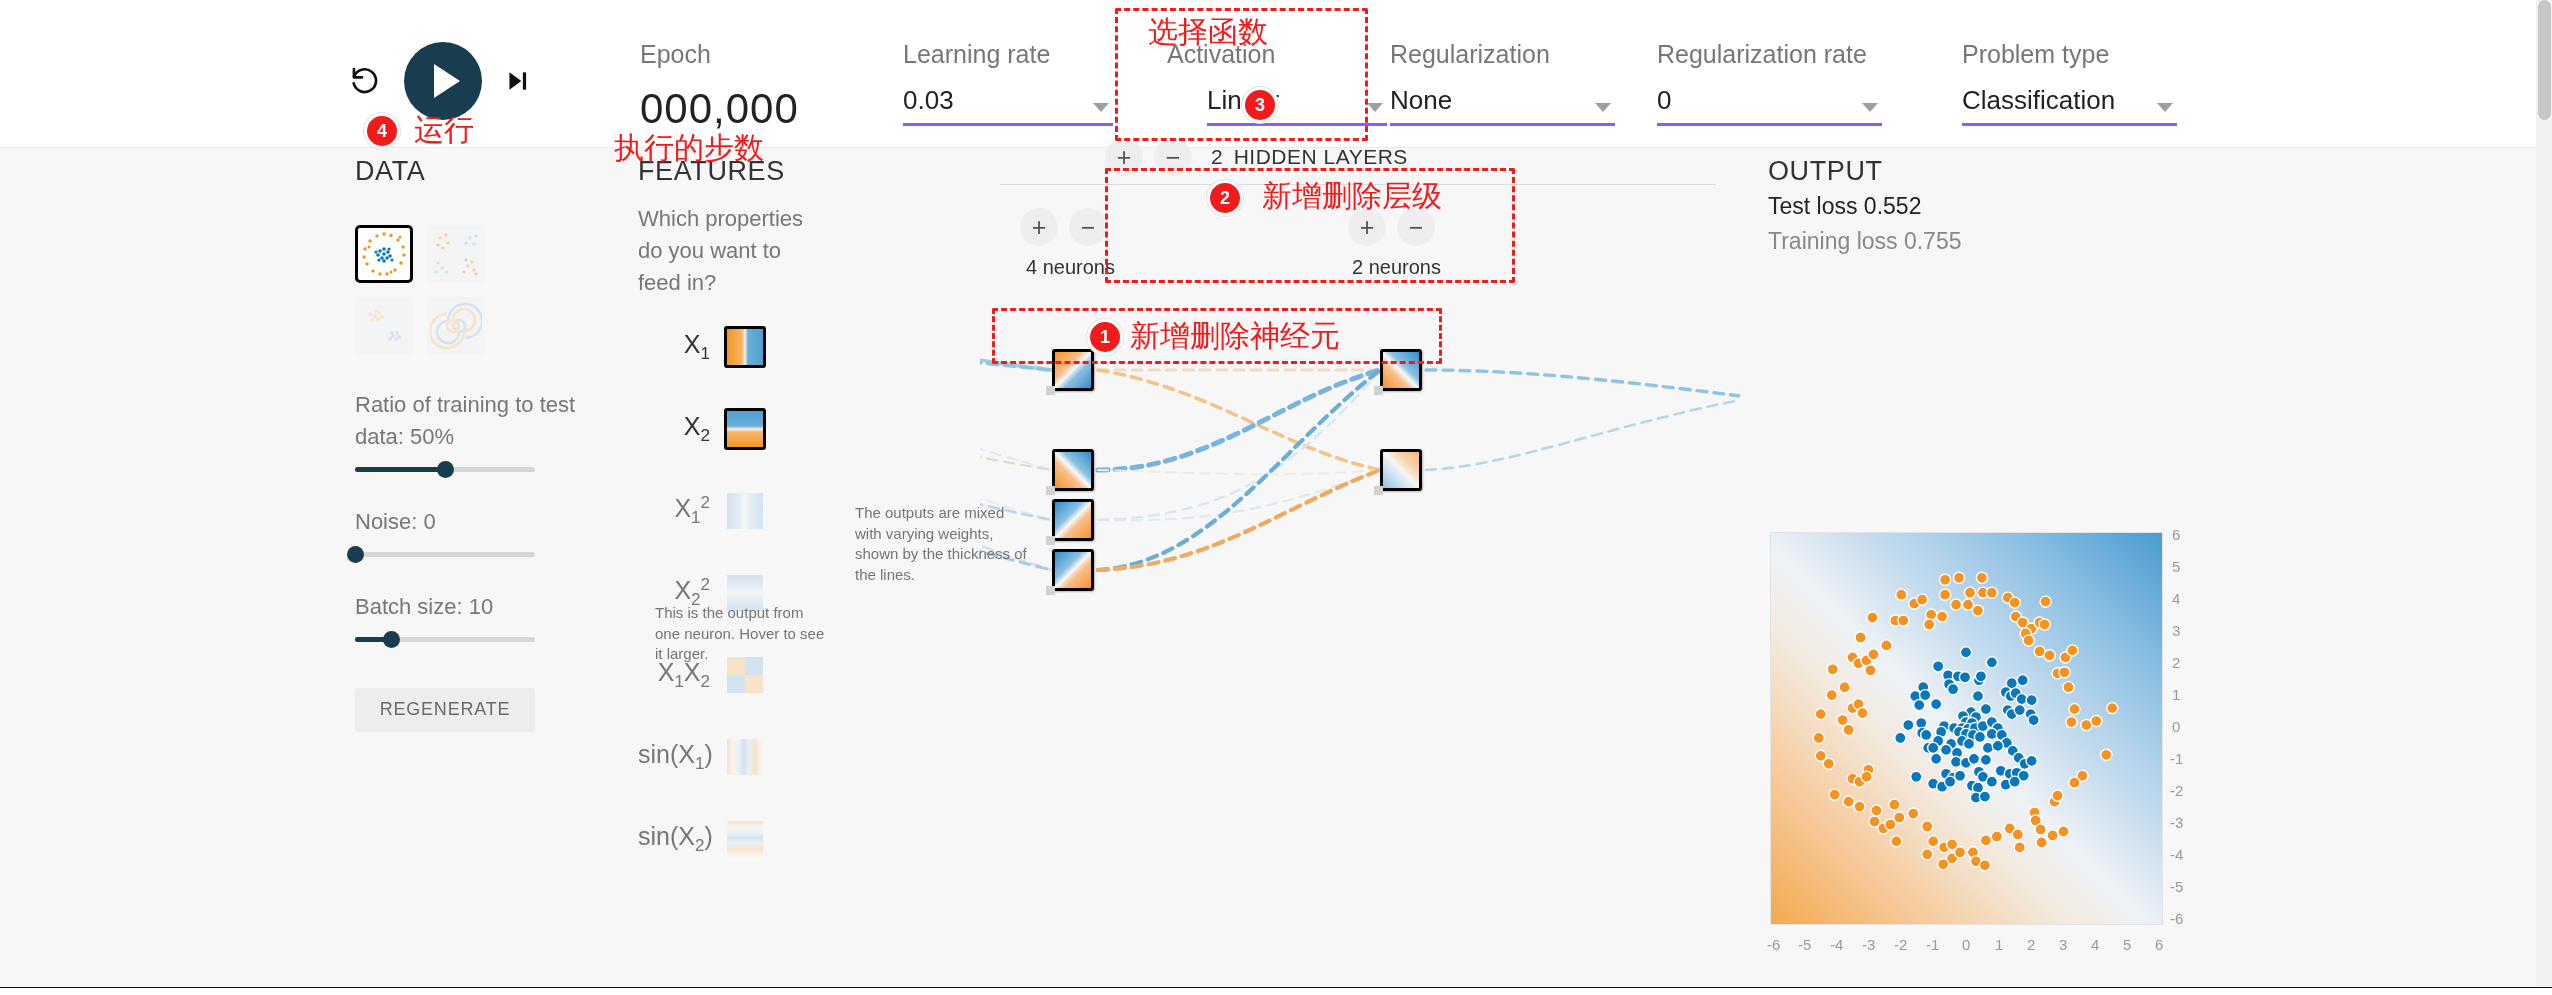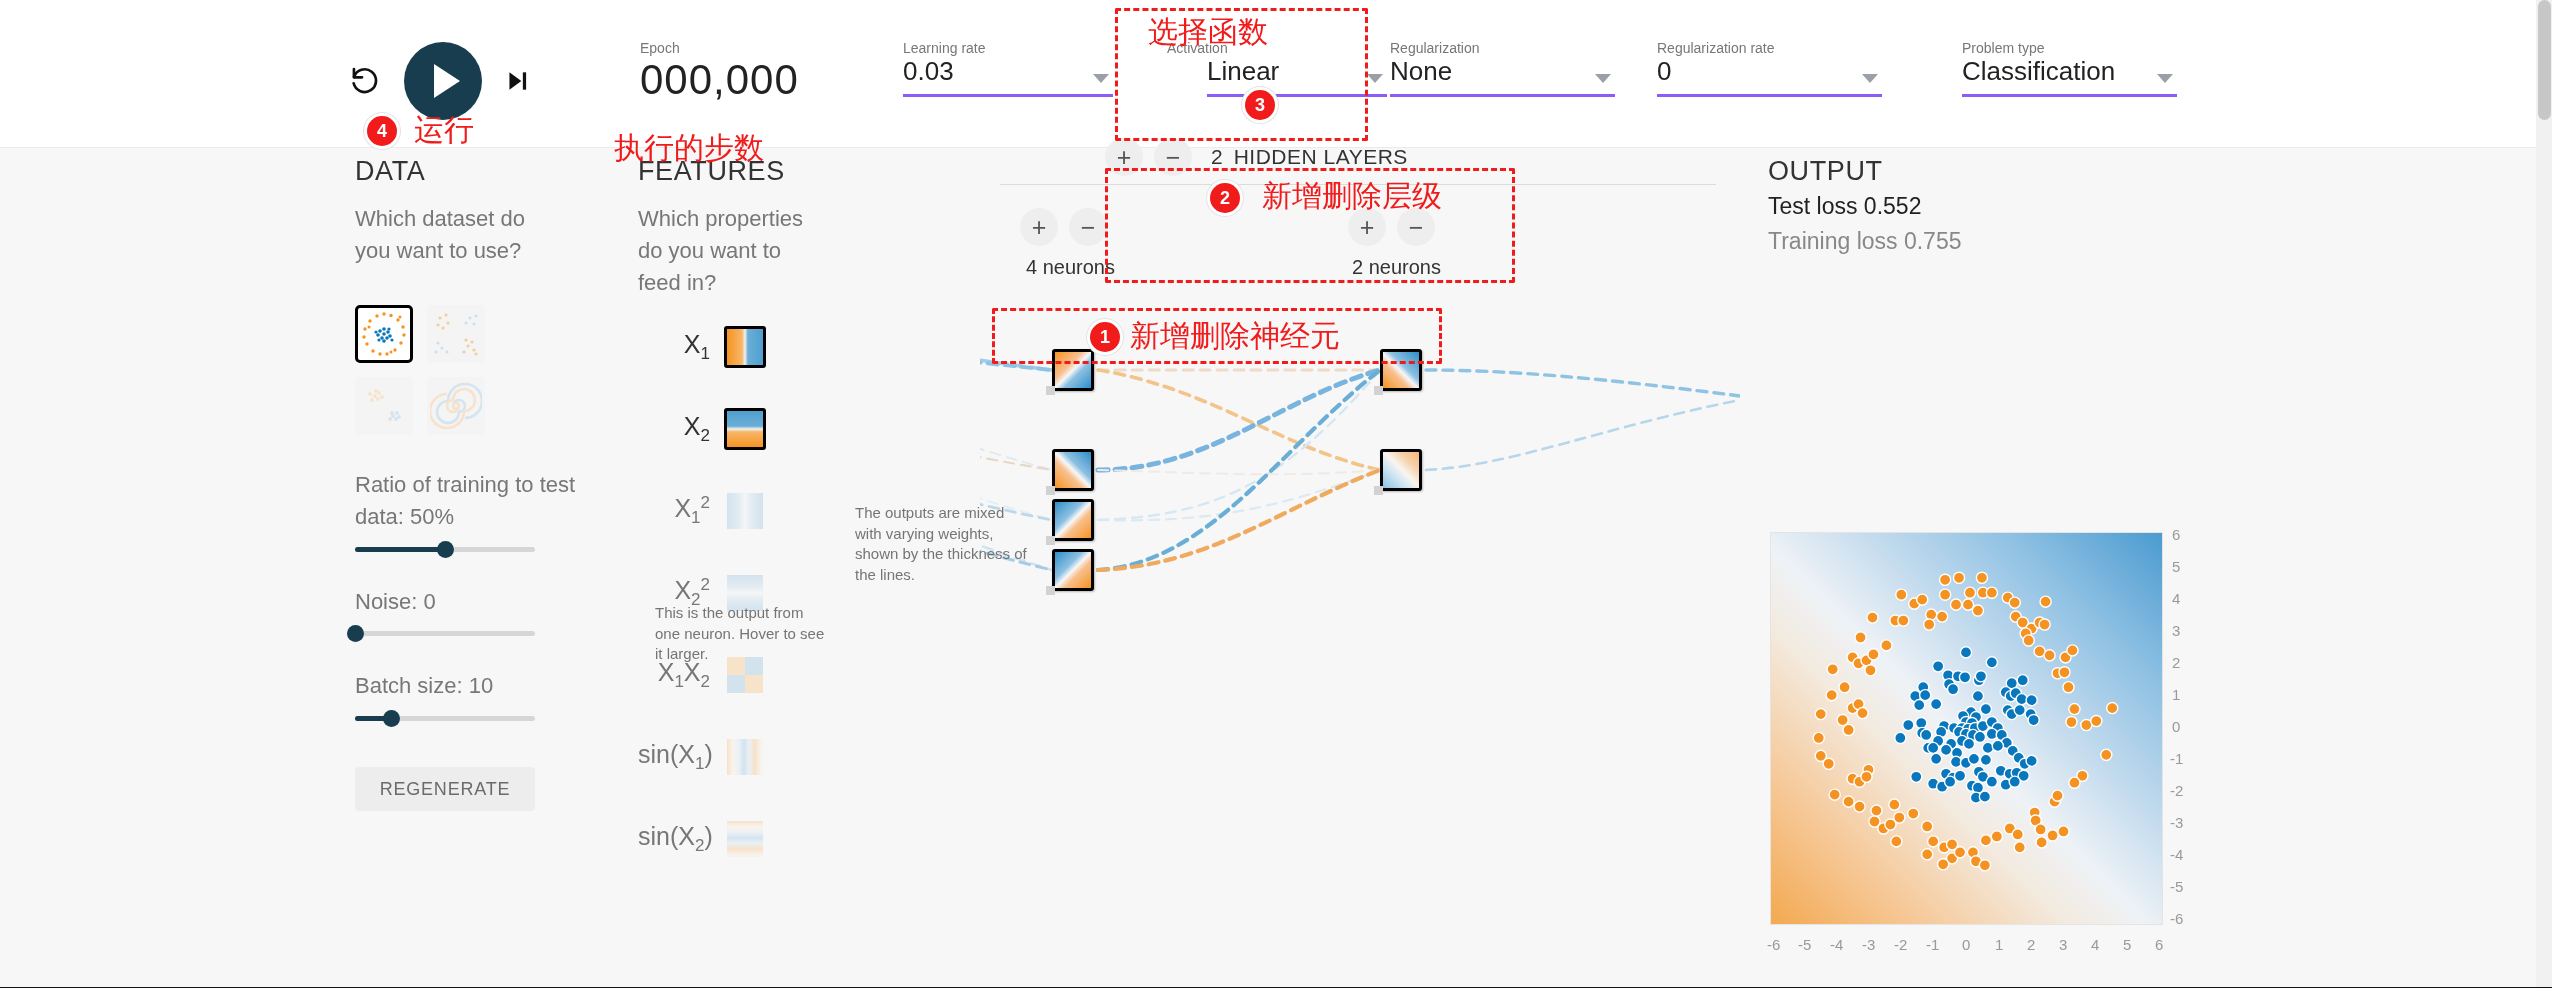--- a/index.html
+++ b/index.html
@@ -23,21 +23,21 @@
     cursor: pointer;
   }
   #play-btn .tri {
     width: 0; height: 0; margin-left: 7px;
     border-left: 26px solid #fff;
     border-top: 17px solid transparent;
     border-bottom: 17px solid transparent;
   }
 
   .field { position: absolute; top: 40px; }
-  .field-label { font-size: 14px; color: #777; white-space: nowrap; }
+  .field-label { font-size: 25px; color: #777; white-space: nowrap; margin-bottom: 16px; }
   .select-box {
     position: relative; border-bottom: 3px solid #8b5cf6;
     padding-bottom: 7px; display: flex; align-items: flex-end;
   }
   .select-box .sel-txt { font-size: 26px; color: #222; }
   .caret {
     position: absolute; right: 4px; bottom: 11px;
     width: 0; height: 0;
     border-left: 8px solid transparent; border-right: 8px solid transparent;
     border-top: 9px solid #9aa0a6;
@@ -227,21 +227,20 @@
       <span class="sel-txt">Classification</span>
       <span class="caret"></span>
     </div>
   </div>
 </div>
 
 <div id="body">
 
   <div id="data-col">
     <div class="col-title">DATA</div>
-    <div class="col-sub" style="width:175px;">Which dataset do you want to use?</div>
 
     <div id="dataset-grid">
       <div class="ds-thumb sel">
         <svg width="52" height="52" viewBox="0 0 52 52">
           <g fill="#f59322">
             <circle cx="26" cy="6" r="1.7"></circle>
               <circle cx="33" cy="7.5" r="1.7"></circle>
               <circle cx="19" cy="8" r="1.7"></circle>
             <circle cx="40" cy="12" r="1.7"></circle>
               <circle cx="12" cy="13" r="1.7"></circle>

